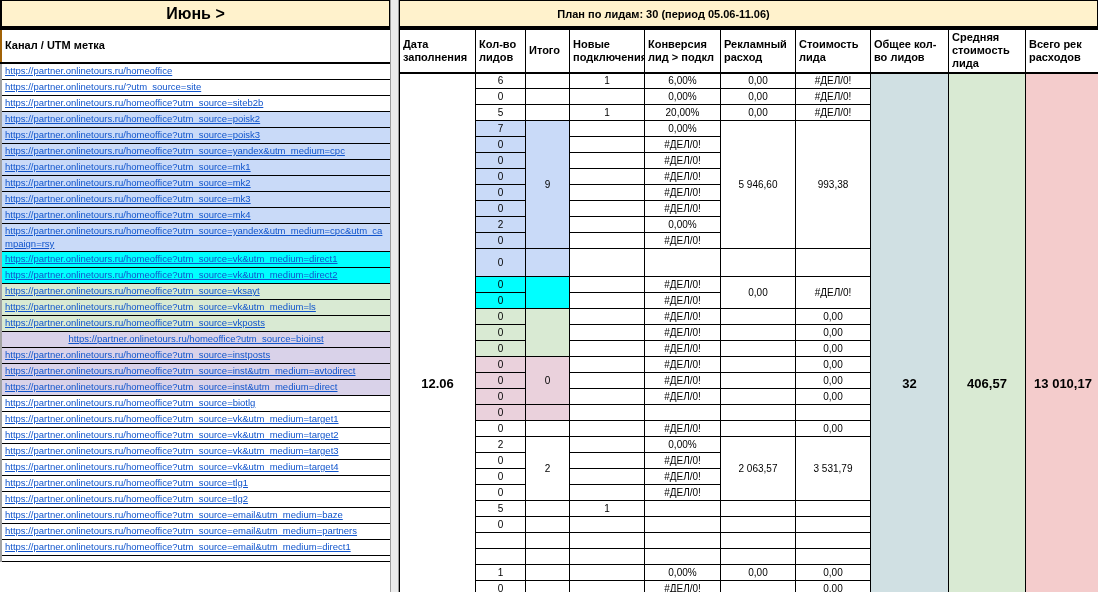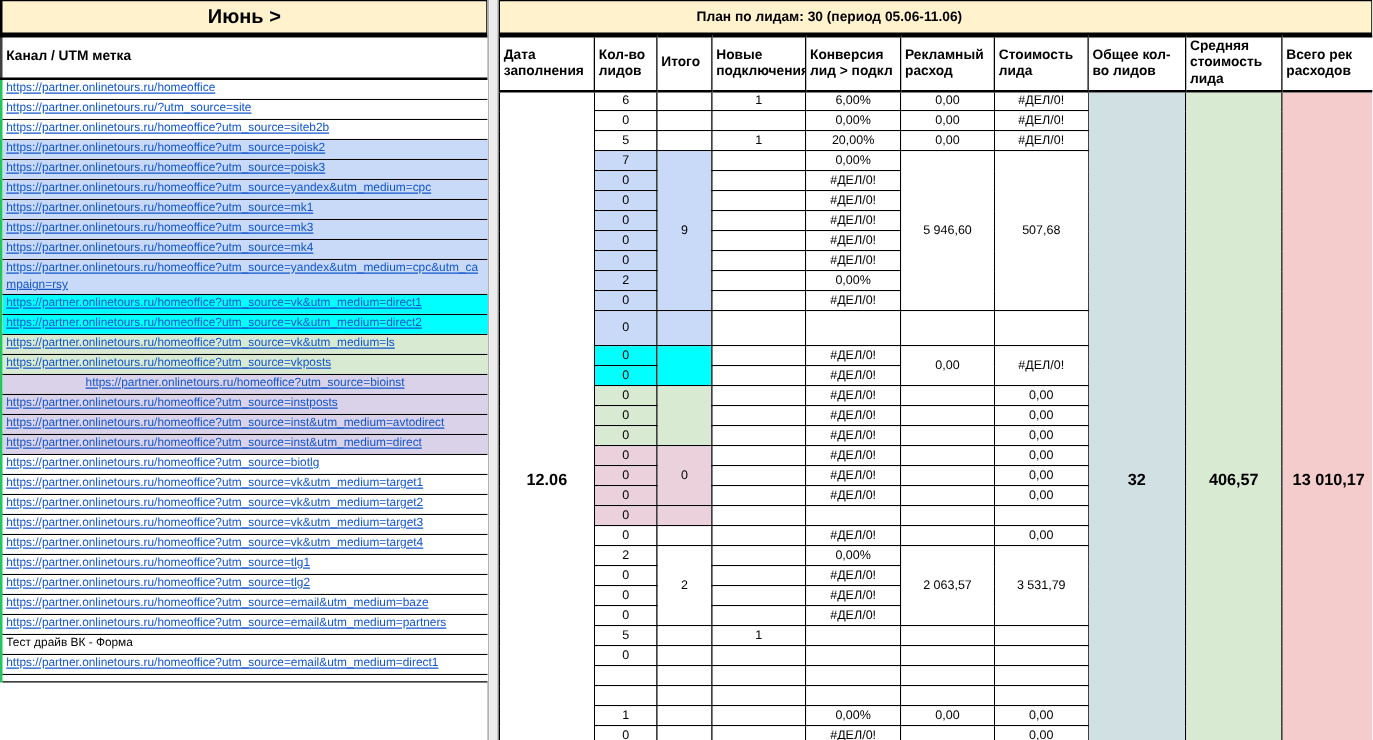--- a/index.html
+++ b/index.html
@@ -19,26 +19,26 @@
   .band.month{font-size:16px;border-left:2px solid #000;}
   .band.plan{font-size:11px;padding-right:170px;}
   table{border-collapse:collapse;table-layout:fixed;}
   table.left-table{width:390px;}
   table.right-table{width:701px;}
   th{
     border:1px solid #000;border-top:2px solid #000;border-bottom:2px solid #000;
     background:#fff;font-size:11px;font-weight:bold;text-align:left;
     padding:1px 3px;vertical-align:middle;line-height:1.2;overflow:hidden;
   }
-  th.first{border-left:2px solid #404040;}
+  th.first{border-left:2px solid #a16207;}
   td{
     border:1px solid #000;font-size:10px;padding:0 3px;vertical-align:middle;
     overflow:hidden;position:relative;background:#fff;
   }
-  .url-cell{white-space:nowrap;line-height:14px;font-size:9.5px;border-left:2px solid #22c55e;border-right:2px solid #000;}
+  .url-cell{white-space:nowrap;line-height:14px;font-size:9.5px;border-left:2px solid #a3a3a3;border-right:2px solid #000;}
   .url-cell.wrap{white-space:normal;word-break:break-all;line-height:13px;}
   .url-link{color:var(--link);text-decoration:underline;cursor:pointer;}
   .num-cell{text-align:center;padding:0 2px;white-space:nowrap;}
   .date-cell,.sum-cell{vertical-align:top;}
   .float-val{
     position:absolute;top:302px;left:0;right:0;text-align:center;
     font-weight:bold;font-size:13px;line-height:16px;
   }
   .bg-white{background:#ffffff;}
   .bg-blue{background:var(--blue);}
@@ -82,35 +82,41 @@
           <tr style="height: 16px;">
             <td class="url-cell bg-blue"><a class="url-link" href="#">https://partner.onlinetours.ru/homeoffice?utm_source=poisk3</a></td>
           </tr>
           <tr style="height: 16px;">
             <td class="url-cell bg-blue"><a class="url-link" href="#">https://partner.onlinetours.ru/homeoffice?utm_source=yandex&amp;utm_medium=cpc</a></td>
           </tr>
           <tr style="height: 16px;">
             <td class="url-cell bg-blue"><a class="url-link" href="#">https://partner.onlinetours.ru/homeoffice?utm_source=mk1</a></td>
           </tr>
           <tr style="height: 16px;">
+            <td class="url-cell bg-blue"><a class="url-link" href="#">https://partner.onlinetours.ru/homeoffice?utm_source=mk2</a></td>
+          </tr>
+          <tr style="height: 16px;">
             <td class="url-cell bg-blue"><a class="url-link" href="#">https://partner.onlinetours.ru/homeoffice?utm_source=mk3</a></td>
           </tr>
           <tr style="height: 16px;">
             <td class="url-cell bg-blue"><a class="url-link" href="#">https://partner.onlinetours.ru/homeoffice?utm_source=mk4</a></td>
           </tr>
           <tr style="height: 28px;">
             <td class="url-cell bg-blue wrap"><a class="url-link" href="#">https://partner.onlinetours.ru/homeoffice?utm_source=yandex&amp;utm_medium=cpc&amp;utm_campaign=rsy</a></td>
           </tr>
           <tr style="height: 16px;">
             <td class="url-cell bg-cyan"><a class="url-link" href="#">https://partner.onlinetours.ru/homeoffice?utm_source=vk&amp;utm_medium=direct1</a></td>
           </tr>
           <tr style="height: 16px;">
             <td class="url-cell bg-cyan"><a class="url-link" href="#">https://partner.onlinetours.ru/homeoffice?utm_source=vk&amp;utm_medium=direct2</a></td>
           </tr>
           <tr style="height: 16px;">
+            <td class="url-cell bg-green"><a class="url-link" href="#">https://partner.onlinetours.ru/homeoffice?utm_source=vksayt</a></td>
+          </tr>
+          <tr style="height: 16px;">
             <td class="url-cell bg-green"><a class="url-link" href="#">https://partner.onlinetours.ru/homeoffice?utm_source=vk&amp;utm_medium=ls</a></td>
           </tr>
           <tr style="height: 16px;">
             <td class="url-cell bg-green"><a class="url-link" href="#">https://partner.onlinetours.ru/homeoffice?utm_source=vkposts</a></td>
           </tr>
           <tr style="height: 16px; text-align: center;">
             <td class="url-cell bg-purple"><a class="url-link" href="#">https://partner.onlinetours.ru/homeoffice?utm_source=bioinst</a></td>
           </tr>
           <tr style="height: 16px;">
             <td class="url-cell bg-purple"><a class="url-link" href="#">https://partner.onlinetours.ru/homeoffice?utm_source=instposts</a></td>
@@ -140,23 +146,20 @@
             <td class="url-cell bg-white"><a class="url-link" href="#">https://partner.onlinetours.ru/homeoffice?utm_source=tlg1</a></td>
           </tr>
           <tr style="height: 16px; padding-left: 48px;">
             <td class="url-cell bg-white"><a class="url-link" href="#">https://partner.onlinetours.ru/homeoffice?utm_source=tlg2</a></td>
           </tr>
           <tr style="height: 16px;">
             <td class="url-cell bg-white"><a class="url-link" href="#">https://partner.onlinetours.ru/homeoffice?utm_source=email&amp;utm_medium=baze</a></td>
           </tr>
           <tr style="height: 16px;">
             <td class="url-cell bg-white"><a class="url-link" href="#">https://partner.onlinetours.ru/homeoffice?utm_source=email&amp;utm_medium=partners</a></td>
-          </tr>
-          <tr style="height: 16px;">
-            <td class="url-cell bg-white">Тест драйв ВК - Форма</td>
           </tr>
           <tr style="height: 16px;">
             <td class="url-cell bg-white"><a class="url-link" href="#">https://partner.onlinetours.ru/homeoffice?utm_source=email&amp;utm_medium=direct1</a></td>
           </tr>
           <tr style="height: 6px;">
             <td class="url-cell bg-white"></td>
           </tr>
         </tbody>
     </table>
   </div>
@@ -228,21 +231,21 @@
             <td class="num-cell">20,00%</td>
             <td class="num-cell">0,00</td>
             <td class="num-cell">#ДЕЛ/0!</td>
           </tr>
           <tr style="height: 16px;">
             <td class="num-cell bg-blue">7</td>
             <td class="num-cell bg-blue" rowspan="8">9</td>
             <td class="num-cell"></td>
             <td class="num-cell">0,00%</td>
             <td class="num-cell" rowspan="8">5 946,60</td>
-            <td class="num-cell" rowspan="8">507,68</td>
+            <td class="num-cell" rowspan="8">993,38</td>
           </tr>
           <tr style="height: 16px;">
             <td class="num-cell bg-blue">0</td>
             <td class="num-cell"></td>
             <td class="num-cell">#ДЕЛ/0!</td>
           </tr>
           <tr style="height: 16px;">
             <td class="num-cell bg-blue">0</td>
             <td class="num-cell"></td>
             <td class="num-cell">#ДЕЛ/0!</td>

